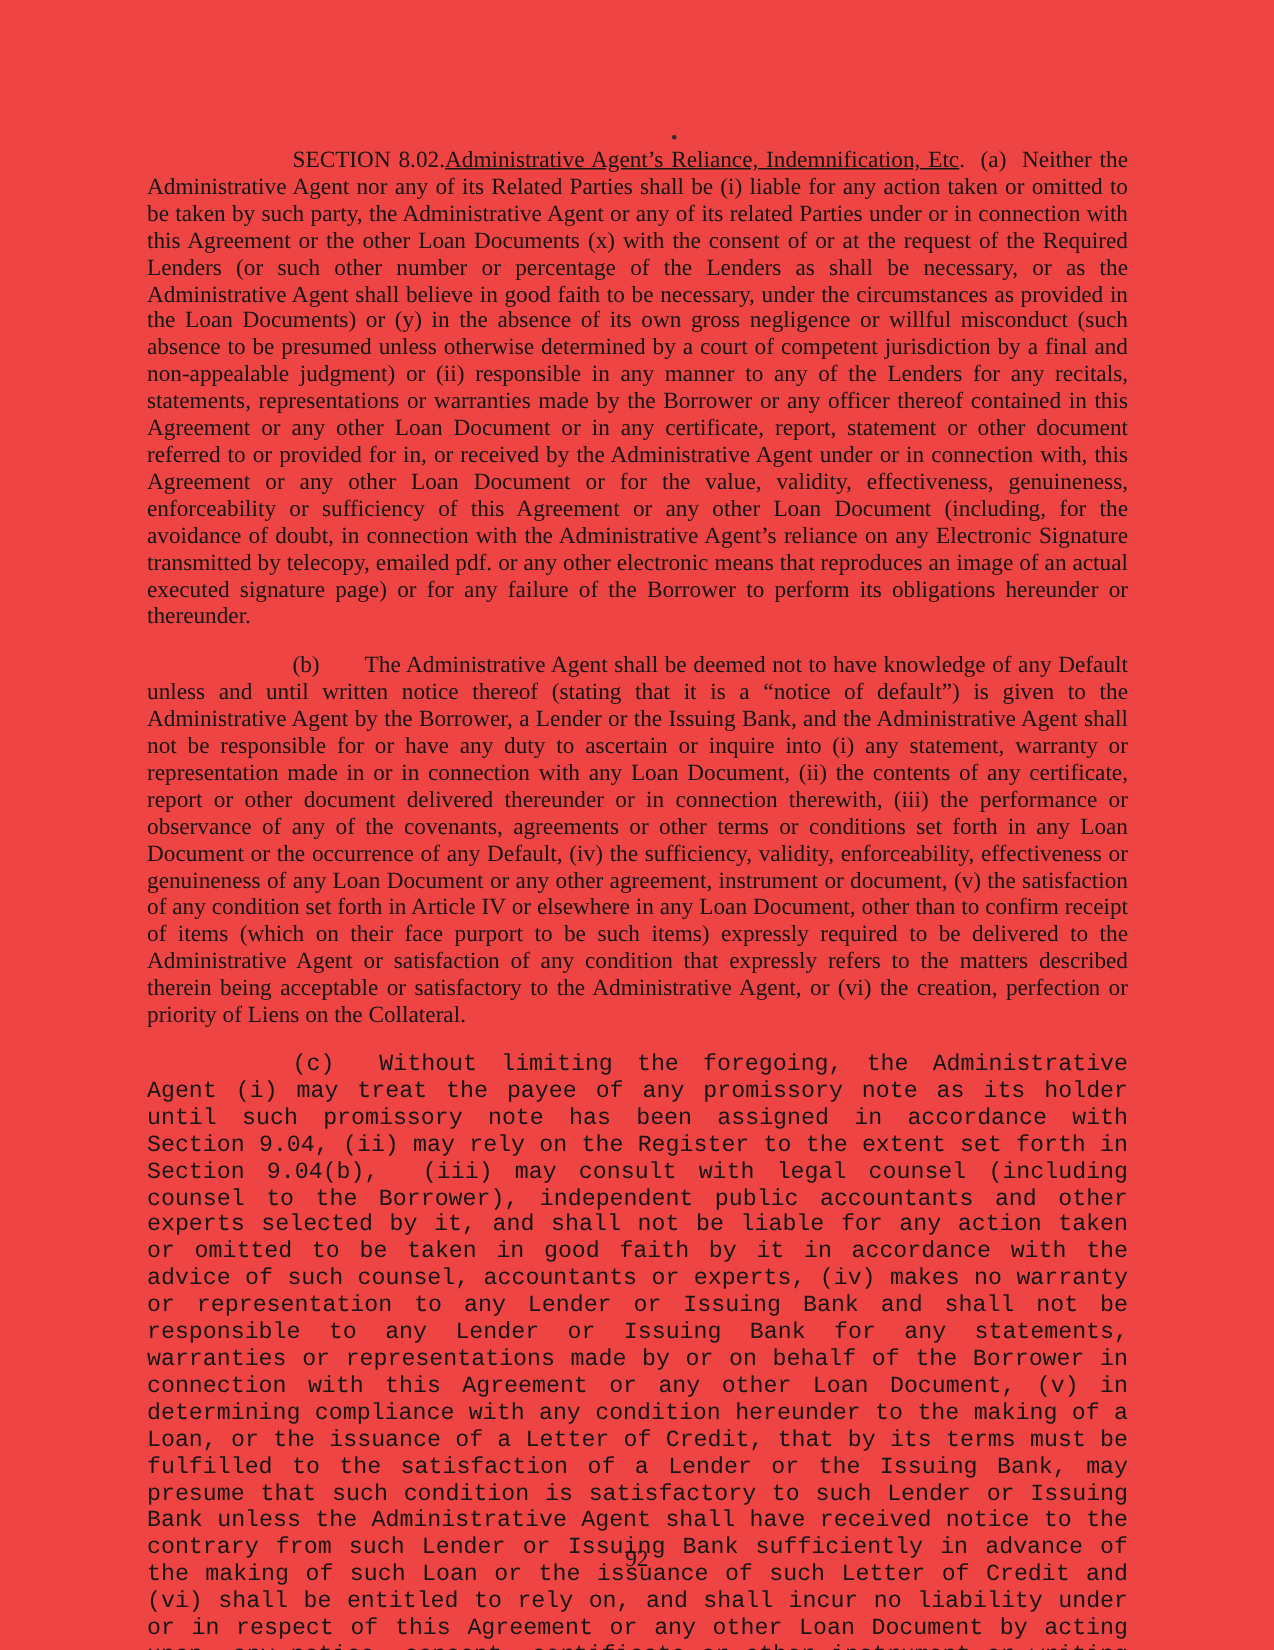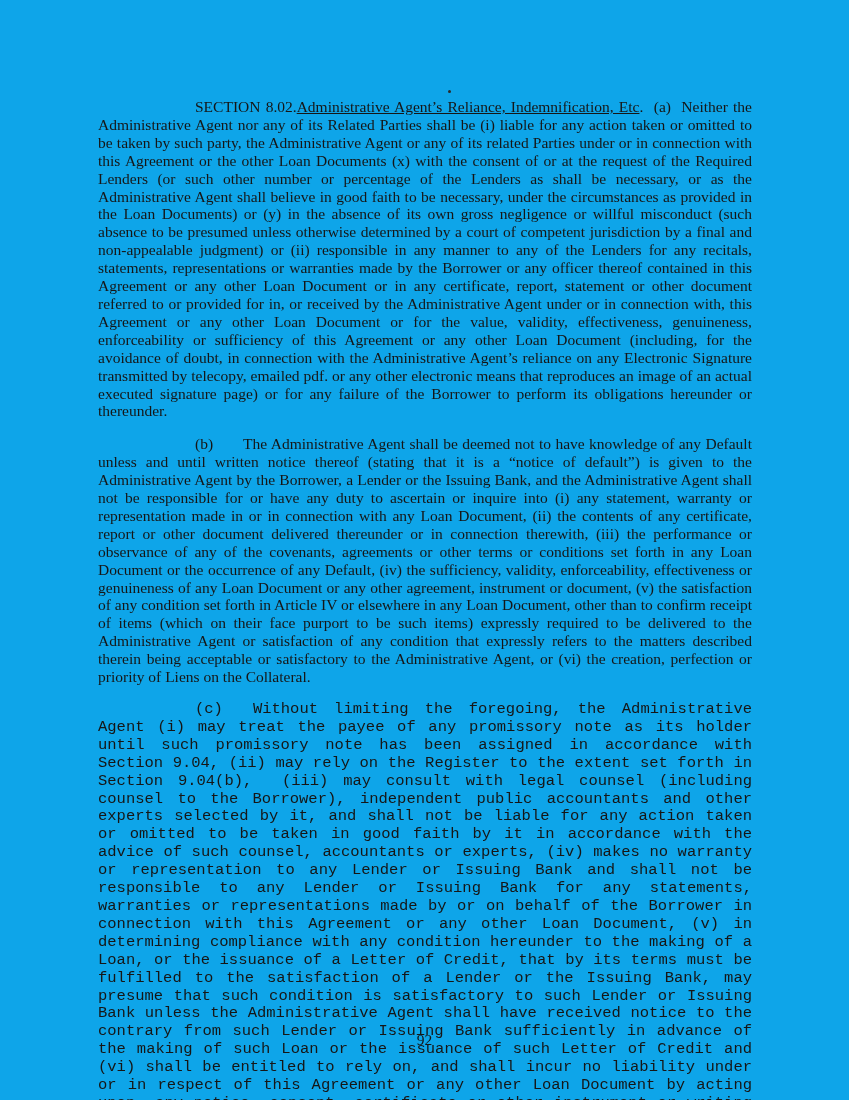--- a/index.html
+++ b/index.html
@@ -6,21 +6,21 @@
   html, body {
     width: 849px;
     height: 1100px;
     background: #ffffff;
     font-family: "Liberation Serif", "DejaVu Serif", serif;
   }
   .page {
     position: relative;
     width: 849px;
     height: 1100px;
-    background: #0ea5e9;
+    background: #ef4444;
     overflow: hidden;
     color: #161616;
   }
   .content {
     position: absolute;
     left: 98px;
     top: 98px;
     width: 654px;
     font-size: 15.5px;
     line-height: 17.9px;

